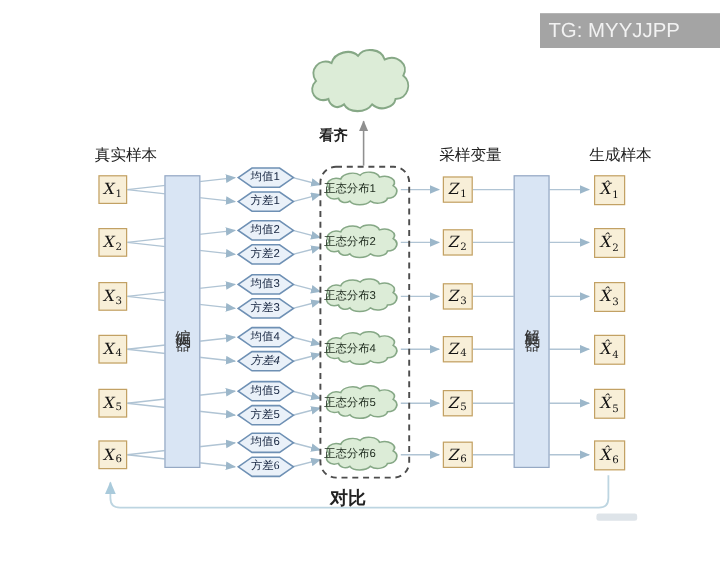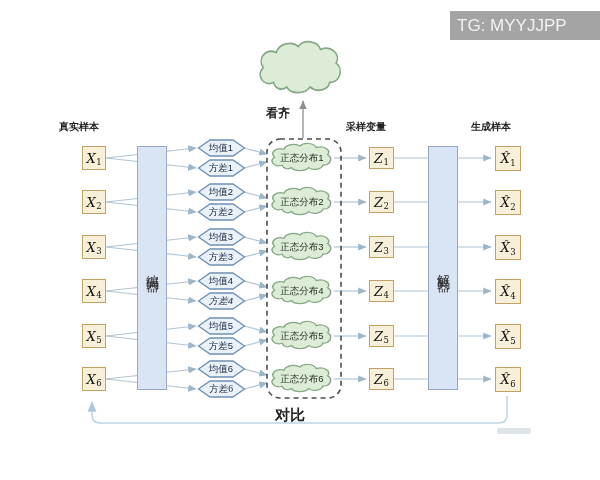--- a/index.html
+++ b/index.html
@@ -3,21 +3,21 @@
 <meta charset="utf-8">
 <style>
   html,body{margin:0;padding:0;background:#ffffff;}
   #canvas{
     position:relative;width:600px;height:480px;background:#ffffff;overflow:hidden;
     font-family:"Liberation Sans",sans-serif;
   }
   #diagram-svg{position:absolute;left:0;top:0;z-index:1;}
   .abs{position:absolute;box-sizing:border-box;}
   .col-label{
-    z-index:3;font-size:10px;font-weight:700;color:#222;text-align:left;width:72px;
+    z-index:3;font-size:13px;font-weight:400;color:#222;text-align:right;width:72px;
   }
   .small-label{z-index:3;font-size:12px;font-weight:600;color:#222;text-align:center;}
   .sample-box{
     z-index:2;background:#f8efd8;border:1.5px solid #c2a164;
     display:flex;align-items:center;justify-content:center;
     font-family:"DejaVu Serif",serif;font-style:italic;font-size:13px;color:#151515;
   }
   .sample-box .sub{
     font-style:normal;font-size:8.5px;transform:translateY(4px);margin-left:0.5px;
   }
@@ -25,21 +25,21 @@
     z-index:2;background:#d9e5f4;border:1.5px solid #96a9c4;
     display:flex;align-items:center;justify-content:center;
     writing-mode:vertical-rl;text-orientation:upright;
     font-size:13px;letter-spacing:3px;color:#333;
   }
   .hex-label{
     z-index:2;width:46px;height:23px;line-height:16px;text-align:center;
     font-size:9.5px;color:#15243f;
   }
   .cloud-label{
-    z-index:2;width:64px;height:14px;line-height:14px;text-align:center;
+    z-index:2;width:64px;height:14px;line-height:14px;text-align:left;
     font-size:9.5px;color:#1d2a1d;
   }
   .prior-label{
     z-index:2;width:84px;text-align:center;font-family:"DejaVu Serif",serif;
     font-style:italic;font-size:15px;color:#111;
   }
   .watermark{
     z-index:5;color:#f2f2f2;background:#a4a4a4;
   }
   #tg-watermark{width:150px;height:29px;line-height:29px;font-size:17px;padding-left:7px;}

